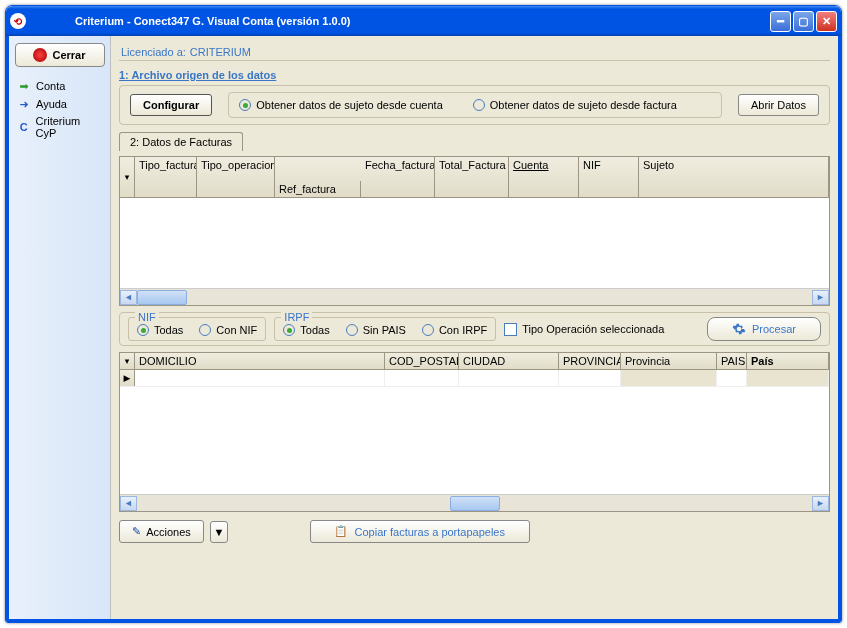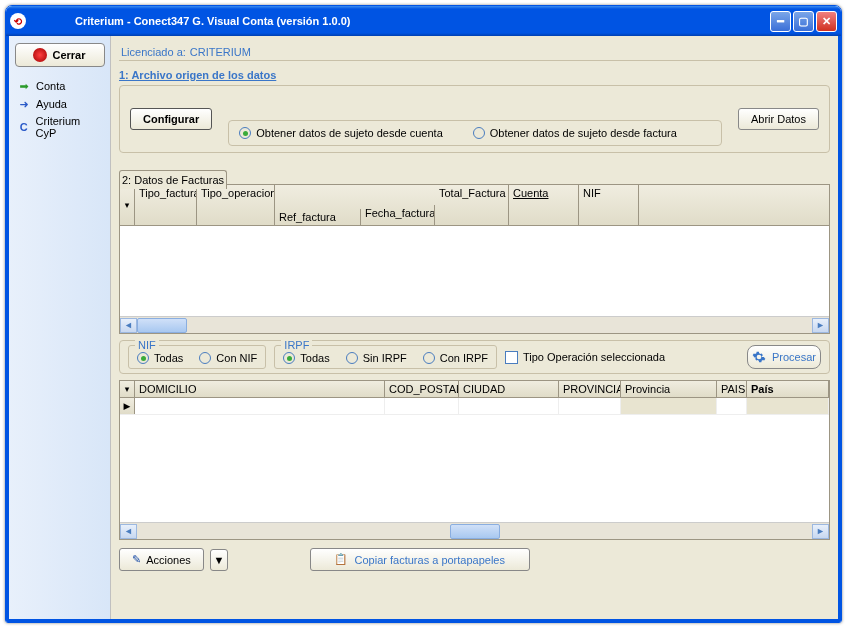--- a/index.html
+++ b/index.html
@@ -19,40 +19,40 @@
 .main { flex:1; padding:6px 8px; display:flex; flex-direction:column; gap:6px; overflow:hidden; }
 .lic { color:#3a76c8; padding: 4px 2px 2px; border-bottom:1px solid #c8c0a8; display:flex;gap:4px; }
 .section-header { color:#3a76c8; font-weight:bold; text-decoration:underline; padding:2px 0 4px; }
 .config-row { display:flex;align-items:center;gap:16px; border:1px solid #c8c0a8; border-radius:4px; padding:6px 10px; background:#ece9d8; }
 .btn { background:linear-gradient(to bottom,#fff,#ece9d8); border:1px solid #888; border-radius:3px; padding:4px 12px; cursor:pointer; }
 .btn.bold { font-weight:bold; border:1.5px solid #555;}
 .radio-g { display:flex;align-items:center;gap:5px; border:1px solid #c8c0a8; border-radius:4px; padding:6px 10px; }
 .radio-g.noborder{border:none;padding:0;}
 .radio { width:12px;height:12px;border-radius:50%;border:1px solid #4a7dbf;display:inline-flex;align-items:center;justify-content:center;}
 .radio.on::after{content:"";width:5px;height:5px;border-radius:50%;background:#3aab3a;}
-.tab { display:inline-block; background:#ece9d8; border:1px solid #9c9583; border-bottom:none; padding:3px 2px; border-radius:3px 3px 0 0; position:relative; top:11px; }
+.tab { display:inline-block; background:#ece9d8; border:1px solid #9c9583; border-bottom:none; padding:3px 10px; border-radius:3px 3px 0 0; position:relative; top:1px; }
 .grid-wrap { border:1px solid #9c9583; background:#fff; display:flex; flex-direction:column; }
 .grid-head { display:flex; background:linear-gradient(to bottom,#f0ede0,#e0dcc8); border-bottom:1px solid #9c9583; }
 .gh { border-right:1px solid #9c9583; padding:2px 4px; overflow:hidden; white-space:nowrap; font-size:11px; }
 .grid-body { flex:1; background:#fff; min-height:40px; }
 .scrollbar { height:17px; background:#e8e4d8; border-top:1px solid #ccc; display:flex; align-items:center; }
 .sbtn { width:17px;height:15px; background:linear-gradient(to bottom,#e8f0fb,#c8d8f0); border:1px solid #9cb8e0; display:flex;align-items:center;justify-content:center;color:#4a7dbf;font-size:9px;cursor:pointer;}
 .sthumb { width:50px;height:15px;background:linear-gradient(to bottom,#d0e0f8,#a8c8f0);border:1px solid #8aaee0;border-radius:2px;}
 .filter-row { display:flex;align-items:center;gap:8px; border:1px solid #c8c0a8; border-radius:4px; padding:4px 8px; background:#ece9d8; }
 .fieldset { border:1px solid #c8c0a8; border-radius:3px; padding: 6px 8px 4px; position:relative; }
 .fieldset .lg { position:absolute; top:-7px; left:6px; background:#ece9d8; padding:0 3px; color:#3a76c8; }
 .cb { width:13px;height:13px;border:1px solid #4a7dbf;background:#fff;display:inline-block;vertical-align:middle;}
-.btn-proc { background:linear-gradient(to bottom,#fff,#ece9d8);border:1px solid #888;border-radius:8px;padding:4px 4px;cursor:pointer;display:flex;align-items:center;gap:6px;color:#3a76c8; }
+.btn-proc { background:linear-gradient(to bottom,#fff,#ece9d8);border:1px solid #888;border-radius:8px;padding:4px 24px;cursor:pointer;display:flex;align-items:center;gap:6px;color:#3a76c8; }
 .gear{width:14px;height:14px;color:#3a76c8;}
 .bot-row { display:flex;align-items:center;gap:6px; padding-top:2px;}
 .row-marker { width:15px; border-right:1px solid #9c9583; background:linear-gradient(to bottom,#f0ede0,#e0dcc8); display:flex;align-items:center;justify-content:center;font-size:9px;}
 .grid-row { display:flex; height:17px; border-bottom:1px solid #eee;}
 .gc { border-right:1px solid #eee; }
 .pencil{color:#2050a8;}
-.stretch{flex:1;margin-top:28px;}
+.stretch{flex:1;}
 </style>
 </head>
 <body>
 
 <div class="window">
   <div class="titlebar">
     <div class="ticon">⟲</div>
     <div class="title">Criterium - Conect347 G. Visual Conta (versión 1.0.0)</div>
     <div class="wbtn">━</div>
     <div class="wbtn">▢</div>
@@ -100,24 +100,25 @@
       <div>
         <span class="tab">2: Datos de Facturas</span>
       </div>
 
       <div class="grid-wrap" style="height:150px;">
         <div class="grid-head">
           <div class="row-marker">▾</div>
           <div class="gh" style="width:62px;">Tipo_factura</div>
           <div class="gh" style="width:78px;">Tipo_operacion</div>
           <div class="gh" style="width:86px;margin-top:24px;">Ref_factura</div>
-          <div class="gh" style="width:74px;margin-top:20px;">Fecha_factura</div>
+          <div class="gh" style="width:74px;">Fecha_factura</div>
           <div class="gh" style="width:74px;text-align:center;">Total_Factura</div>
           <div class="gh" style="width:70px;text-decoration:underline;">Cuenta</div>
           <div class="gh" style="width:60px;">NIF</div>
+          <div class="gh" style="flex:1;">Sujeto</div>
         </div>
         <div class="grid-body"></div>
         <div class="scrollbar">
           <div class="sbtn">◄</div>
           <div class="sthumb"></div>
           <div style="flex:1;"></div>
           <div class="sbtn">►</div>
         </div>
       </div>
 
@@ -132,21 +133,21 @@
             <span>Con NIF</span>
           </div>
         </div>
         <div class="fieldset">
           <span class="lg">IRPF</span>
           <div class="radio-g noborder">
             <span class="radio on"></span>
             <span>Todas</span>
             <span style="width:6px;"></span>
             <span class="radio"></span>
-            <span>Sin IRPF</span>
+            <span>Sin PAIS</span>
             <span style="width:6px;"></span>
             <span class="radio"></span>
             <span>Con IRPF</span>
           </div>
         </div>
         <div style="display:flex;align-items:center;gap:5px;">
           <span class="cb"></span>
           <span>Tipo Operación seleccionada</span>
         </div>
         <div style="flex:1;"></div>

